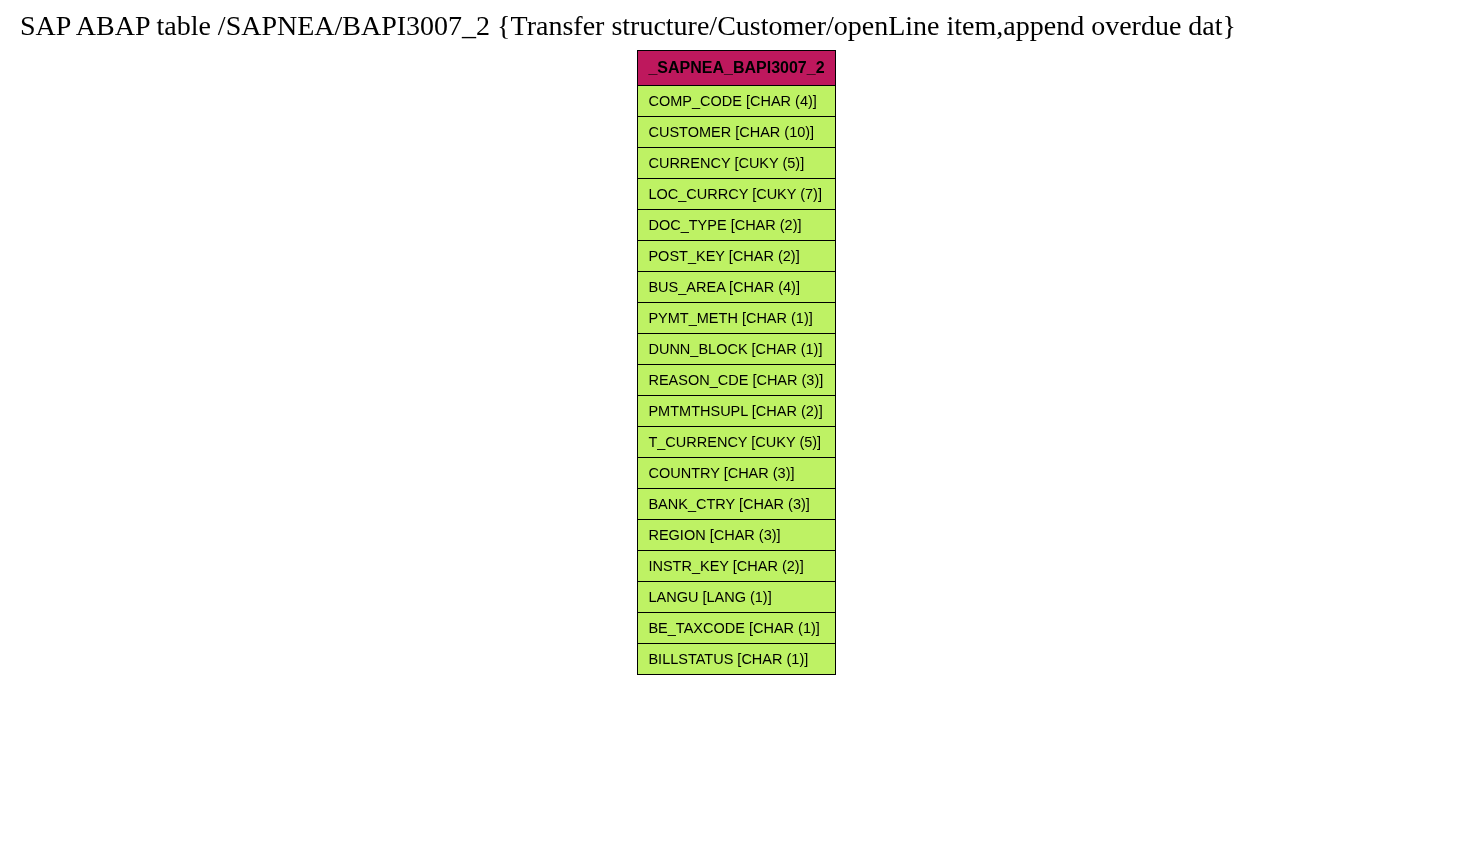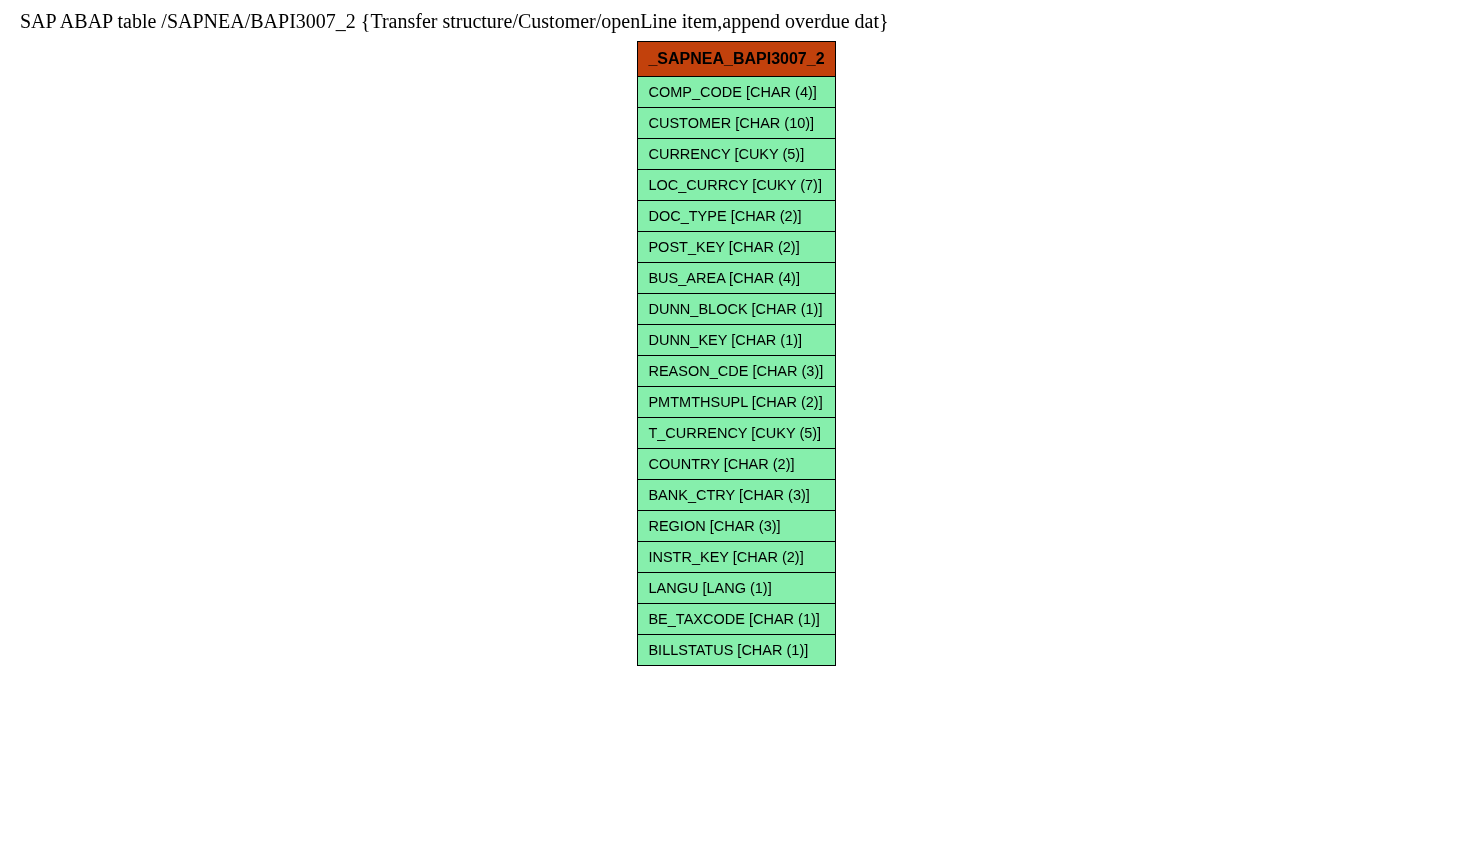--- a/index.html
+++ b/index.html
@@ -2,46 +2,46 @@
 <html><head>
   <meta charset="utf-8">
   <style>
     body {
       margin: 0;
       padding: 0;
       background: #ffffff;
       font-family: Georgia, 'Times New Roman', serif;
     }
     .page-title {
-      font-size: 20px;
+      font-size: 28px;
       color: #000000;
       padding: 10px 20px 8px 20px;
       font-weight: normal;
     }
     .diagram-container {
       display: flex;
       justify-content: center;
       width: 100%;
     }
     .table-box {
       border: 1px solid #000000;
       display: inline-block;
     }
     .table-header {
-      background: #c2410c;
+      background: #be185d;
       color: #000000;
       font-weight: bold;
       font-family: Verdana, Geneva, sans-serif;
       font-size: 16px;
       padding: 8px 10px;
       border-bottom: 1px solid #000000;
       text-align: left;
     }
     .table-row {
-      background: #86efac;
+      background: #bef264;
       color: #000000;
       font-family: Verdana, Geneva, sans-serif;
       font-size: 14.5px;
       padding: 7px 10px;
       border-bottom: 1px solid #000000;
       text-align: left;
       white-space: nowrap;
     }
     .table-row:last-child {
       border-bottom: none;
@@ -55,26 +55,26 @@
 <div class="diagram-container">
   <div class="table-box">
     <div class="table-header">_SAPNEA_BAPI3007_2</div>
     <div class="table-row">COMP_CODE [CHAR (4)]</div>
     <div class="table-row">CUSTOMER [CHAR (10)]</div>
     <div class="table-row">CURRENCY [CUKY (5)]</div>
     <div class="table-row">LOC_CURRCY [CUKY (7)]</div>
     <div class="table-row">DOC_TYPE [CHAR (2)]</div>
     <div class="table-row">POST_KEY [CHAR (2)]</div>
     <div class="table-row">BUS_AREA [CHAR (4)]</div>
+    <div class="table-row">PYMT_METH [CHAR (1)]</div>
     <div class="table-row">DUNN_BLOCK [CHAR (1)]</div>
-    <div class="table-row">DUNN_KEY [CHAR (1)]</div>
     <div class="table-row">REASON_CDE [CHAR (3)]</div>
     <div class="table-row">PMTMTHSUPL [CHAR (2)]</div>
     <div class="table-row">T_CURRENCY [CUKY (5)]</div>
-    <div class="table-row">COUNTRY [CHAR (2)]</div>
+    <div class="table-row">COUNTRY [CHAR (3)]</div>
     <div class="table-row">BANK_CTRY [CHAR (3)]</div>
     <div class="table-row">REGION [CHAR (3)]</div>
     <div class="table-row">INSTR_KEY [CHAR (2)]</div>
     <div class="table-row">LANGU [LANG (1)]</div>
     <div class="table-row">BE_TAXCODE [CHAR (1)]</div>
     <div class="table-row">BILLSTATUS [CHAR (1)]</div>
   </div>
 </div>
 
 </body></html>

